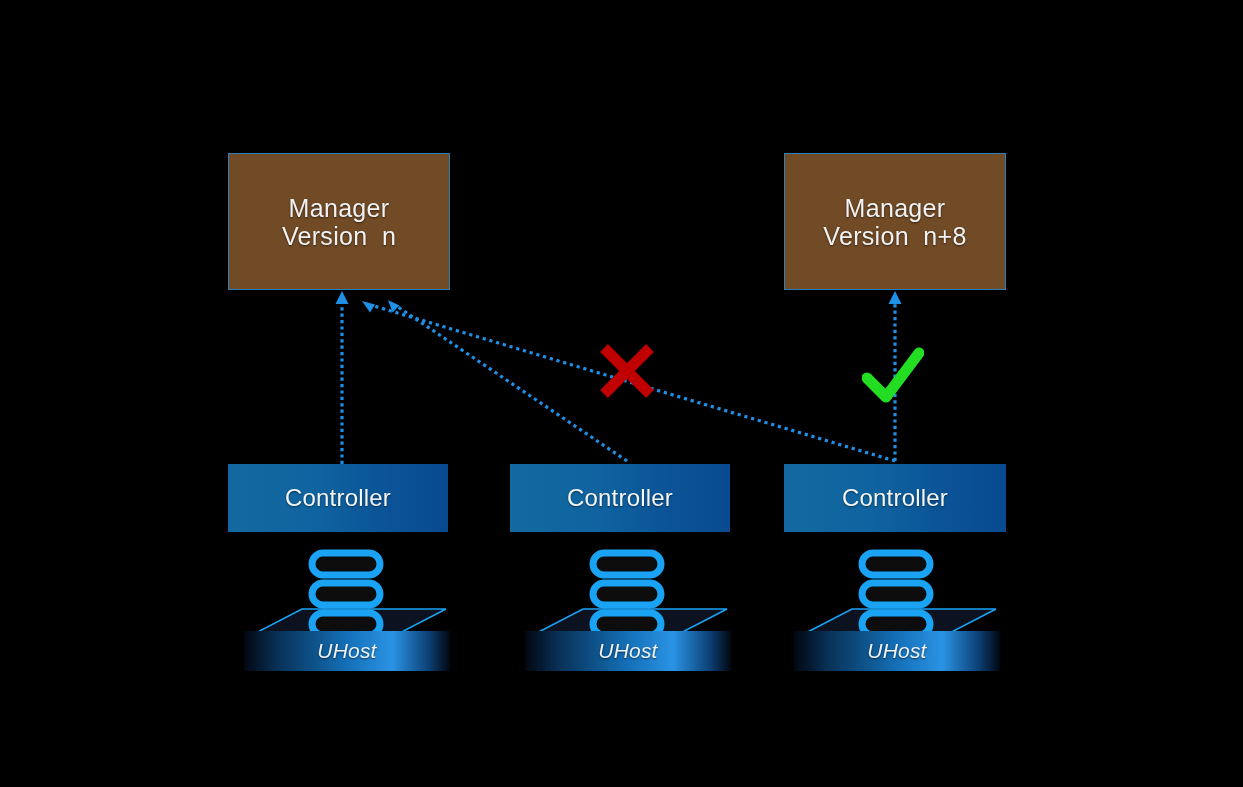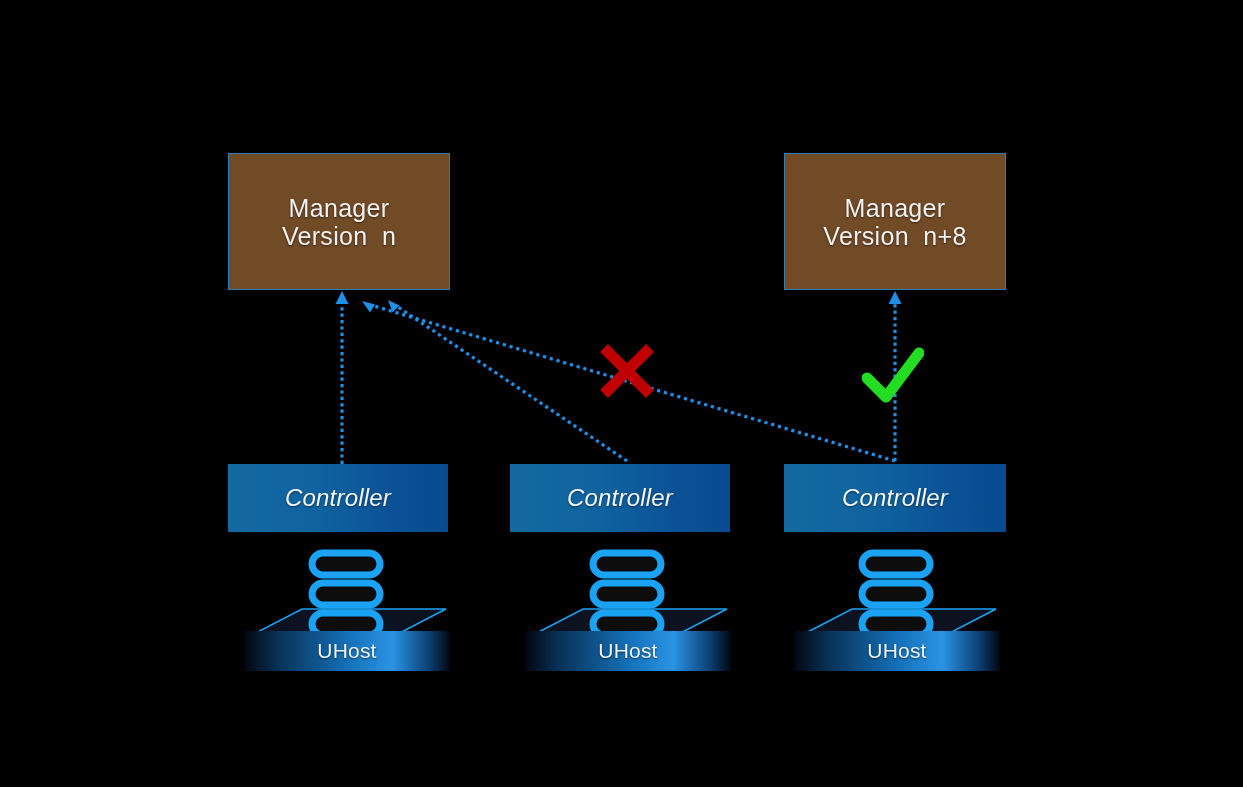--- a/index.html
+++ b/index.html
@@ -35,28 +35,27 @@
   
   .controller{
     position:absolute;
     height:68px;
     background:linear-gradient(90deg,#13699f 0%,#0f64a0 38%,#0b5497 70%,#084a8f 100%);
     display:flex;align-items:center;justify-content:center;
     color:#f4f6f8;
     font-size:24px;
     letter-spacing:.2px;
     text-shadow:0 1px 2px rgba(0,0,0,.5);
-    font-style:italic;
   }
   #controller-1{left:228px;top:424px;width:220px;}
   #controller-2{left:510px;top:424px;width:220px;}
   #controller-3{left:784px;top:424px;width:222px;}
 
   
-  .uhost{position:absolute;width:214px;height:130px;}
+  .uhost{position:absolute;width:214px;height:130px;font-style:italic;}
   #uhost-1{left:240px;top:503px;}
   #uhost-2{left:521px;top:503px;}
   #uhost-3{left:790px;top:503px;}
 
   .uhost-glyph{position:absolute;left:0;top:0;width:214px;height:130px;}
 
   .uhost-bar{
     position:absolute;left:4px;top:88px;width:206px;height:40px;
     background:linear-gradient(90deg,#020610 0%,#083055 16%,#1470b8 50%,#2a93e4 72%,#0b3f72 90%,#020610 100%);
     display:flex;align-items:center;justify-content:center;

